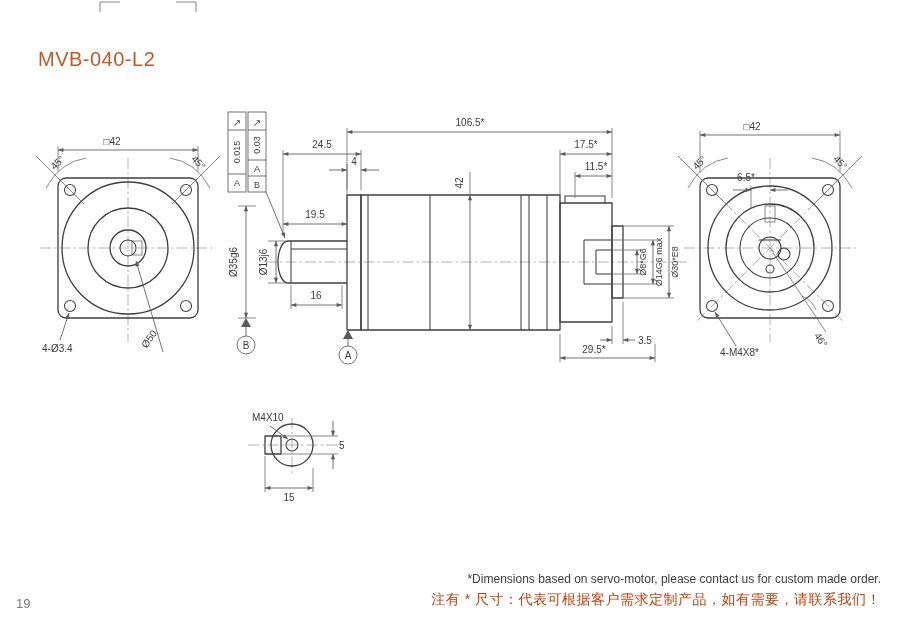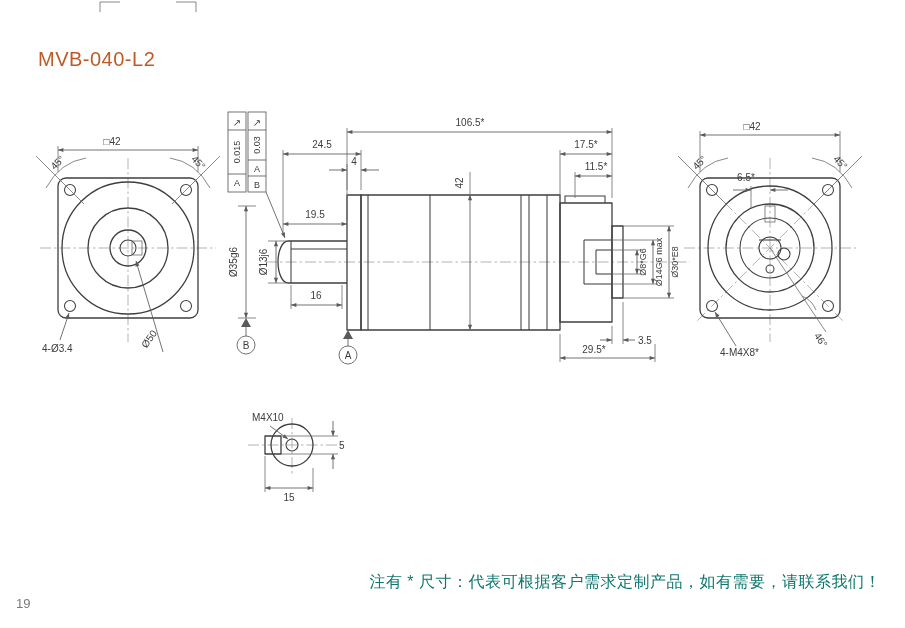--- a/index.html
+++ b/index.html
@@ -17,21 +17,21 @@
     position:absolute;left:38px;top:48px;font-size:20px;letter-spacing:.5px;
     color:var(--accent);font-weight:500;
   }
   .page-number{
     position:absolute;left:16px;top:596px;font-size:13px;color:#7a7a7a;
   }
   .footnotes{
     position:absolute;right:24px;top:570px;text-align:right;line-height:1.55;
   }
   .footnote-en{font-size:12px;color:#3d3d3d;}
-  .footnote-zh{font-size:16px;color:#0f766e;letter-spacing:.5px;}
+  .footnote-zh{font-size:14px;color:#c2410c;letter-spacing:.5px;}
   svg{position:absolute;left:0;top:0;}
   svg text{font-family:"Liberation Sans",sans-serif;fill:#3c3c3c;}
   .ol{stroke:var(--line);stroke-width:1.3;fill:none;stroke-linejoin:round;}
   .ol2{stroke:var(--line);stroke-width:1.05;fill:none;}
   .tl{stroke:#6b6b6b;stroke-width:.8;fill:none;}
   .dim{stroke:var(--dim);stroke-width:.85;fill:none;}
   .cl{stroke:#949494;stroke-width:.7;fill:none;stroke-dasharray:11 3 2.5 3;}
   .txt{font-size:10px;}
   .txts{font-size:9px;}
   .fillc{fill:var(--dim);stroke:none;}
@@ -350,18 +350,19 @@
       <g>
         <line class="tl" x1="265" y1="456" x2="265" y2="492"></line>
         <line class="tl" x1="313" y1="468" x2="313" y2="492"></line>
         <line class="dim" x1="265" y1="488" x2="313" y2="488" marker-start="url(#arr)" marker-end="url(#arr)"></line>
         <text class="txt" x="289" y="501" text-anchor="middle">15</text>
       </g>
     </g>
   </svg>
 
   <div class="footnotes">
+    <div class="footnote-en">*Dimensions based on servo-motor, please contact us for custom made order.</div>
     <div class="footnote-zh">注有 * 尺寸：代表可根据客户需求定制产品，如有需要，请联系我们！</div>
   </div>
 
   <div class="page-number">19</div>
 
 </div>
 
 </body></html>

